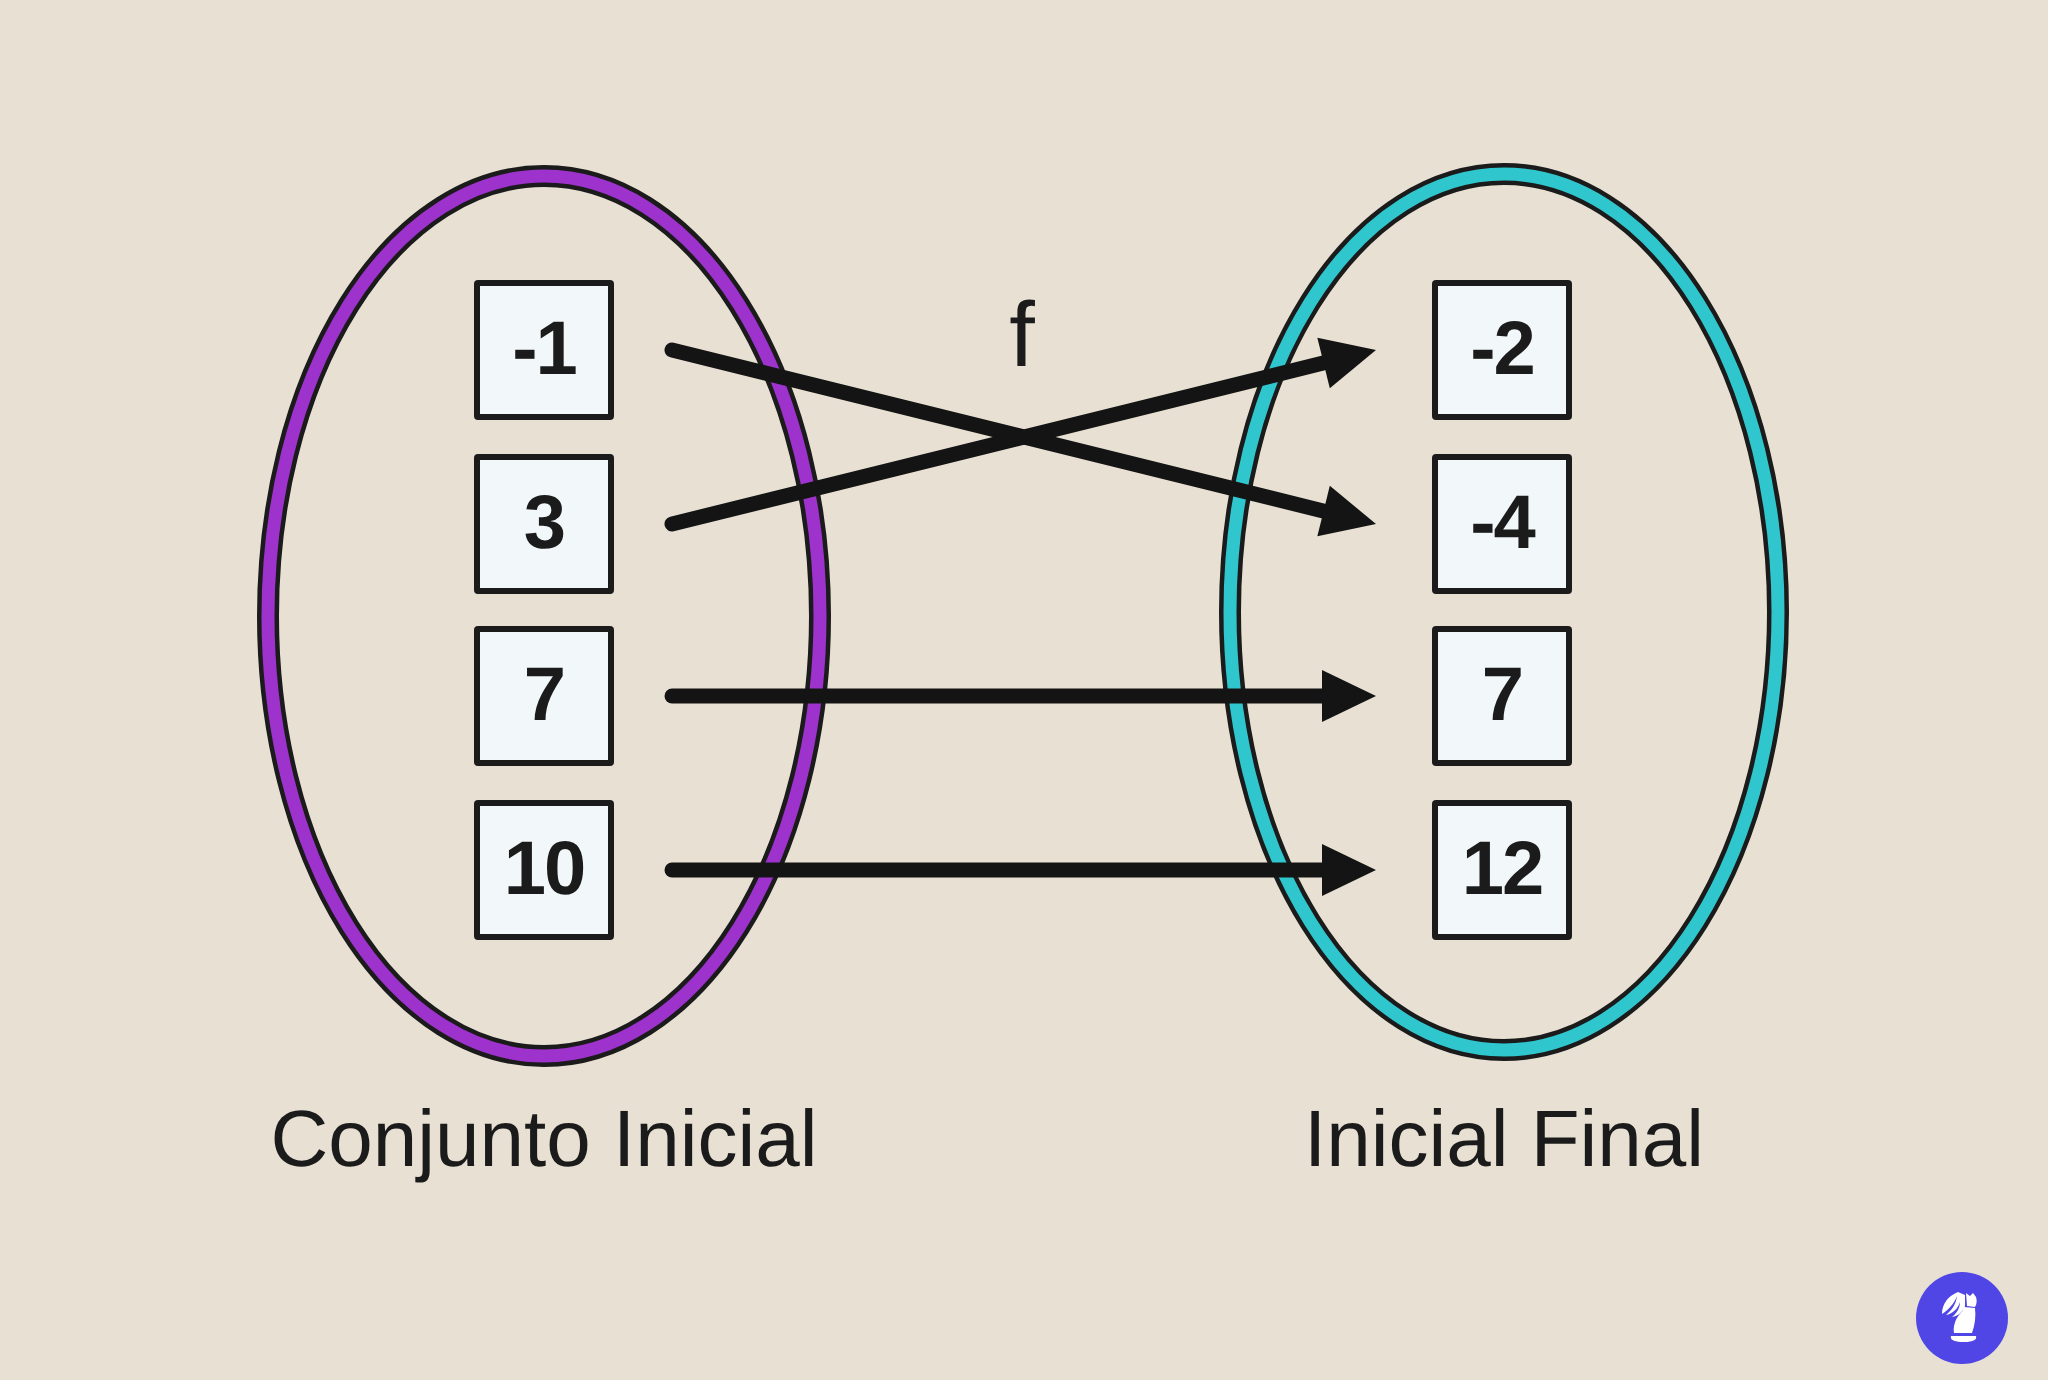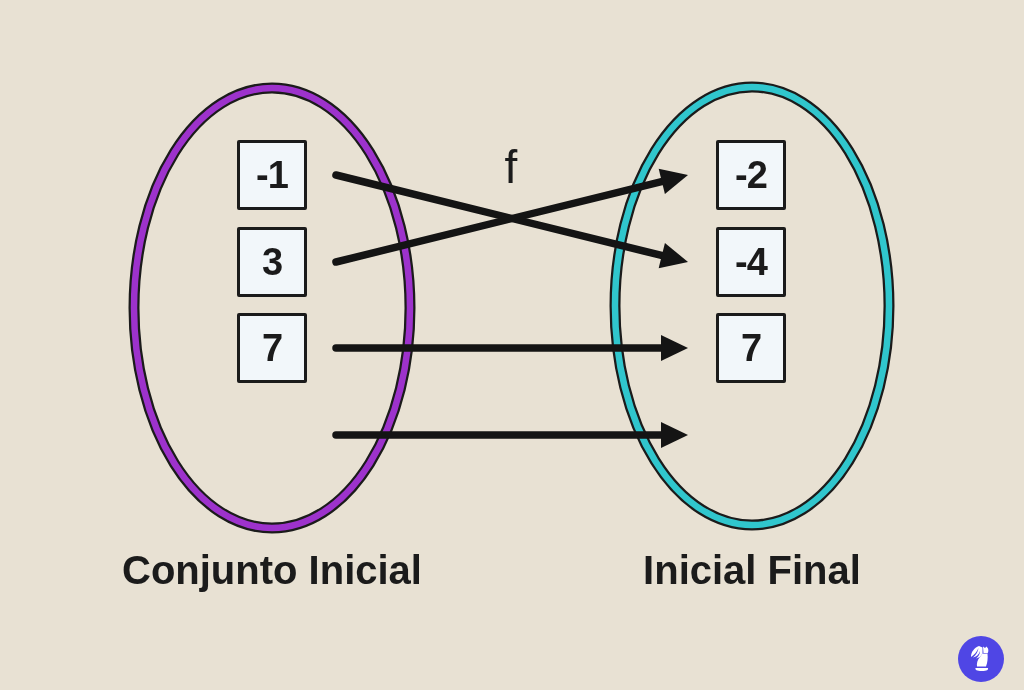--- a/index.html
+++ b/index.html
@@ -19,21 +19,21 @@
     border:3px solid #1b1b1b;
     border-radius:2px;
     display:flex;align-items:center;justify-content:center;
     font-size:38px;font-weight:600;
     letter-spacing:-1px;
   }
   .set-label{
     position:absolute;
     top:548px;width:400px;
     text-align:center;
-    font-size:40px;font-weight:700;
+    font-size:40px;font-weight:400;
   }
   .function-label{
     position:absolute;
     left:486px;top:140px;width:50px;
     text-align:center;
     font-size:46px;font-weight:400;
   }
   .brand-logo{
     position:absolute;
     left:958px;top:636px;
@@ -74,29 +74,35 @@
 
   <div class="value-box" style="left:237px;top:140px">
       <span>-1</span>
     </div>
   <div class="value-box" style="left:237px;top:227px">
       <span>3</span>
     </div>
   <div class="value-box" style="left:237px;top:313px">
       <span>7</span>
     </div>
+  <div class="value-box" style="left:237px;top:400px">
+      <span>10</span>
+    </div>
 
   <div class="value-box" style="left:716px;top:140px">
       <span>-2</span>
     </div>
   <div class="value-box" style="left:716px;top:227px">
       <span>-4</span>
     </div>
   <div class="value-box" style="left:716px;top:313px">
       <span>7</span>
+    </div>
+  <div class="value-box" style="left:716px;top:400px">
+      <span>12</span>
     </div>
 
   <div class="function-label">f</div>
 
   <div class="set-label" style="left:72px">Conjunto Inicial</div>
   <div class="set-label" style="left:552px">Inicial Final</div>
 
   <div class="brand-logo" id="brand-logo" style="background: rgb(79, 70, 229);">
     <svg viewBox="0 0 32 32">
       <g fill="#ffffff">

